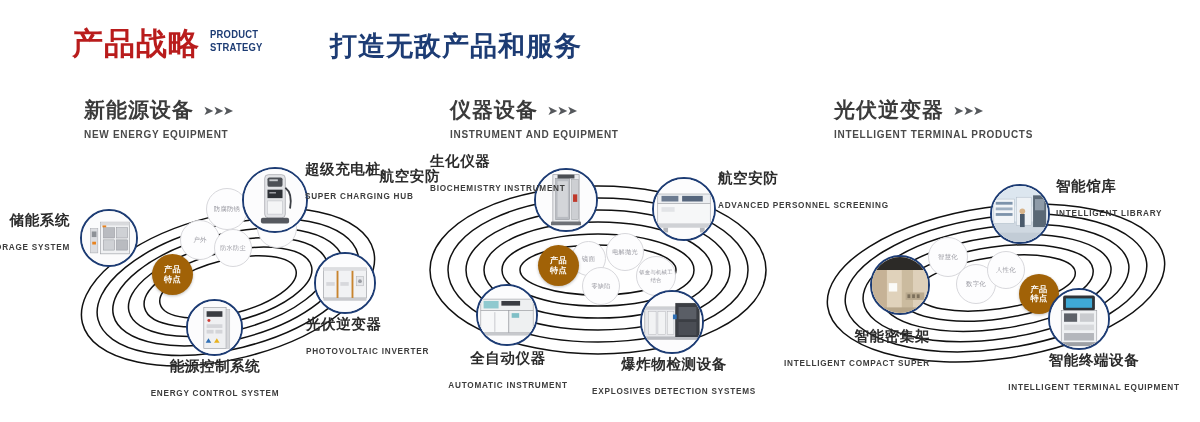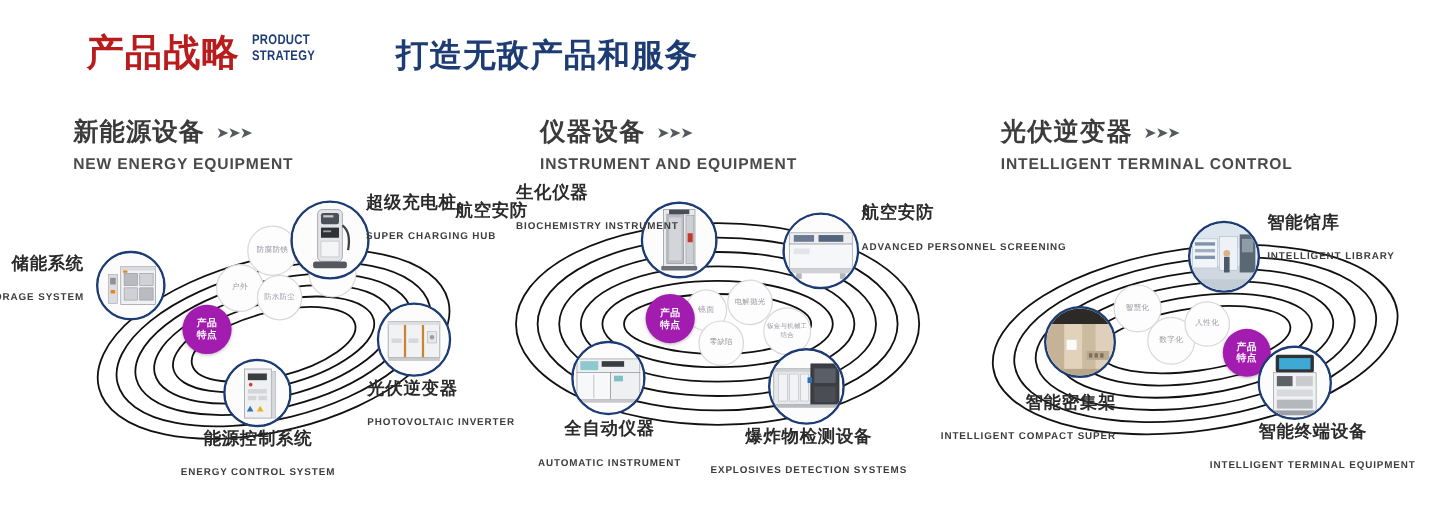--- a/index.html
+++ b/index.html
@@ -35,21 +35,21 @@
   .sect{position:absolute;}
   .sect .row{display:flex;align-items:center;}
   .sect .cn{
     font-size:21px;font-weight:bold;color:#3b3b3b;letter-spacing:1px;white-space:nowrap;
   }
   .sect .arrows{
     margin-left:9px;font-size:13px;color:#55585c;letter-spacing:-1px;
     font-weight:bold;line-height:1;white-space:nowrap;
   }
   .sect .en{
-    margin-top:5px;font-size:13px;font-weight:bold;color:#4a4a4a;
+    margin-top:5px;font-size:10px;font-weight:bold;color:#4a4a4a;
     letter-spacing:0.7px;white-space:nowrap;
   }
 
   
   .cluster{position:absolute;width:400px;height:260px;}
   .rings{position:absolute;left:0;top:0;width:400px;height:260px;}
 
   
   .node{
     position:absolute;border-radius:50%;
@@ -71,63 +71,63 @@
   .bub{
     position:absolute;border-radius:50%;
     border:1px solid #d8d8dc;background:#fdfdfe;
     display:flex;align-items:center;justify-content:center;
     text-align:center;color:#9a9aa2;
     font-size:6.6px;line-height:8px;letter-spacing:.2px;
     box-sizing:border-box;
   }
   .badge{
     position:absolute;border-radius:50%;
-    background:#a21caf;color:#ffffff;
+    background:#a16207;color:#ffffff;
     display:flex;align-items:center;justify-content:center;
     text-align:center;font-size:8.2px;font-weight:bold;line-height:9.5px;
     letter-spacing:.4px;box-sizing:border-box;
     box-shadow:0 1px 3px rgba(0,0,0,.25);
   }
 </style>
 </head>
 <body>
 
 <div class="stage">
 
   <div class="header">
     <div class="h-cn">产品战略</div>
     <div class="h-en">
       <div>PRODUCT</div>
       <div>STRATEGY</div>
     </div>
   </div>
   <div class="h-sub">打造无敌产品和服务</div>
 
-  <div class="sect" style="left:61px;top:96px;">
+  <div class="sect" style="left:84px;top:96px;">
     <div class="row">
       <div class="cn">新能源设备</div>
       <div class="arrows">➤➤➤</div>
     </div>
     <div class="en">NEW ENERGY EQUIPMENT</div>
   </div>
 
   <div class="sect" style="left:450px;top:96px;">
     <div class="row">
       <div class="cn">仪器设备</div>
       <div class="arrows">➤➤➤</div>
     </div>
     <div class="en">INSTRUMENT AND EQUIPMENT</div>
   </div>
 
   <div class="sect" style="left:834px;top:96px;">
     <div class="row">
       <div class="cn">光伏逆变器</div>
       <div class="arrows">➤➤➤</div>
     </div>
-    <div class="en">INTELLIGENT TERMINAL CONTROL</div>
+    <div class="en">INTELLIGENT TERMINAL PRODUCTS</div>
   </div>
 
   <div class="cluster" style="left:0px;top:150px;">
 
     <svg class="rings" viewBox="0 0 400 260">
       <g fill="none" stroke="#111111" stroke-width="1.5">
         <ellipse cx="228" cy="137" rx="150" ry="72" transform="rotate(-14 228 137)"></ellipse>
         <ellipse cx="228" cy="137" rx="134" ry="62" transform="rotate(-14 228 137)"></ellipse>
         <ellipse cx="228" cy="137" rx="118" ry="53" transform="rotate(-14 228 137)"></ellipse>
         <ellipse cx="228" cy="137" rx="102" ry="44" transform="rotate(-14 228 137)"></ellipse>

